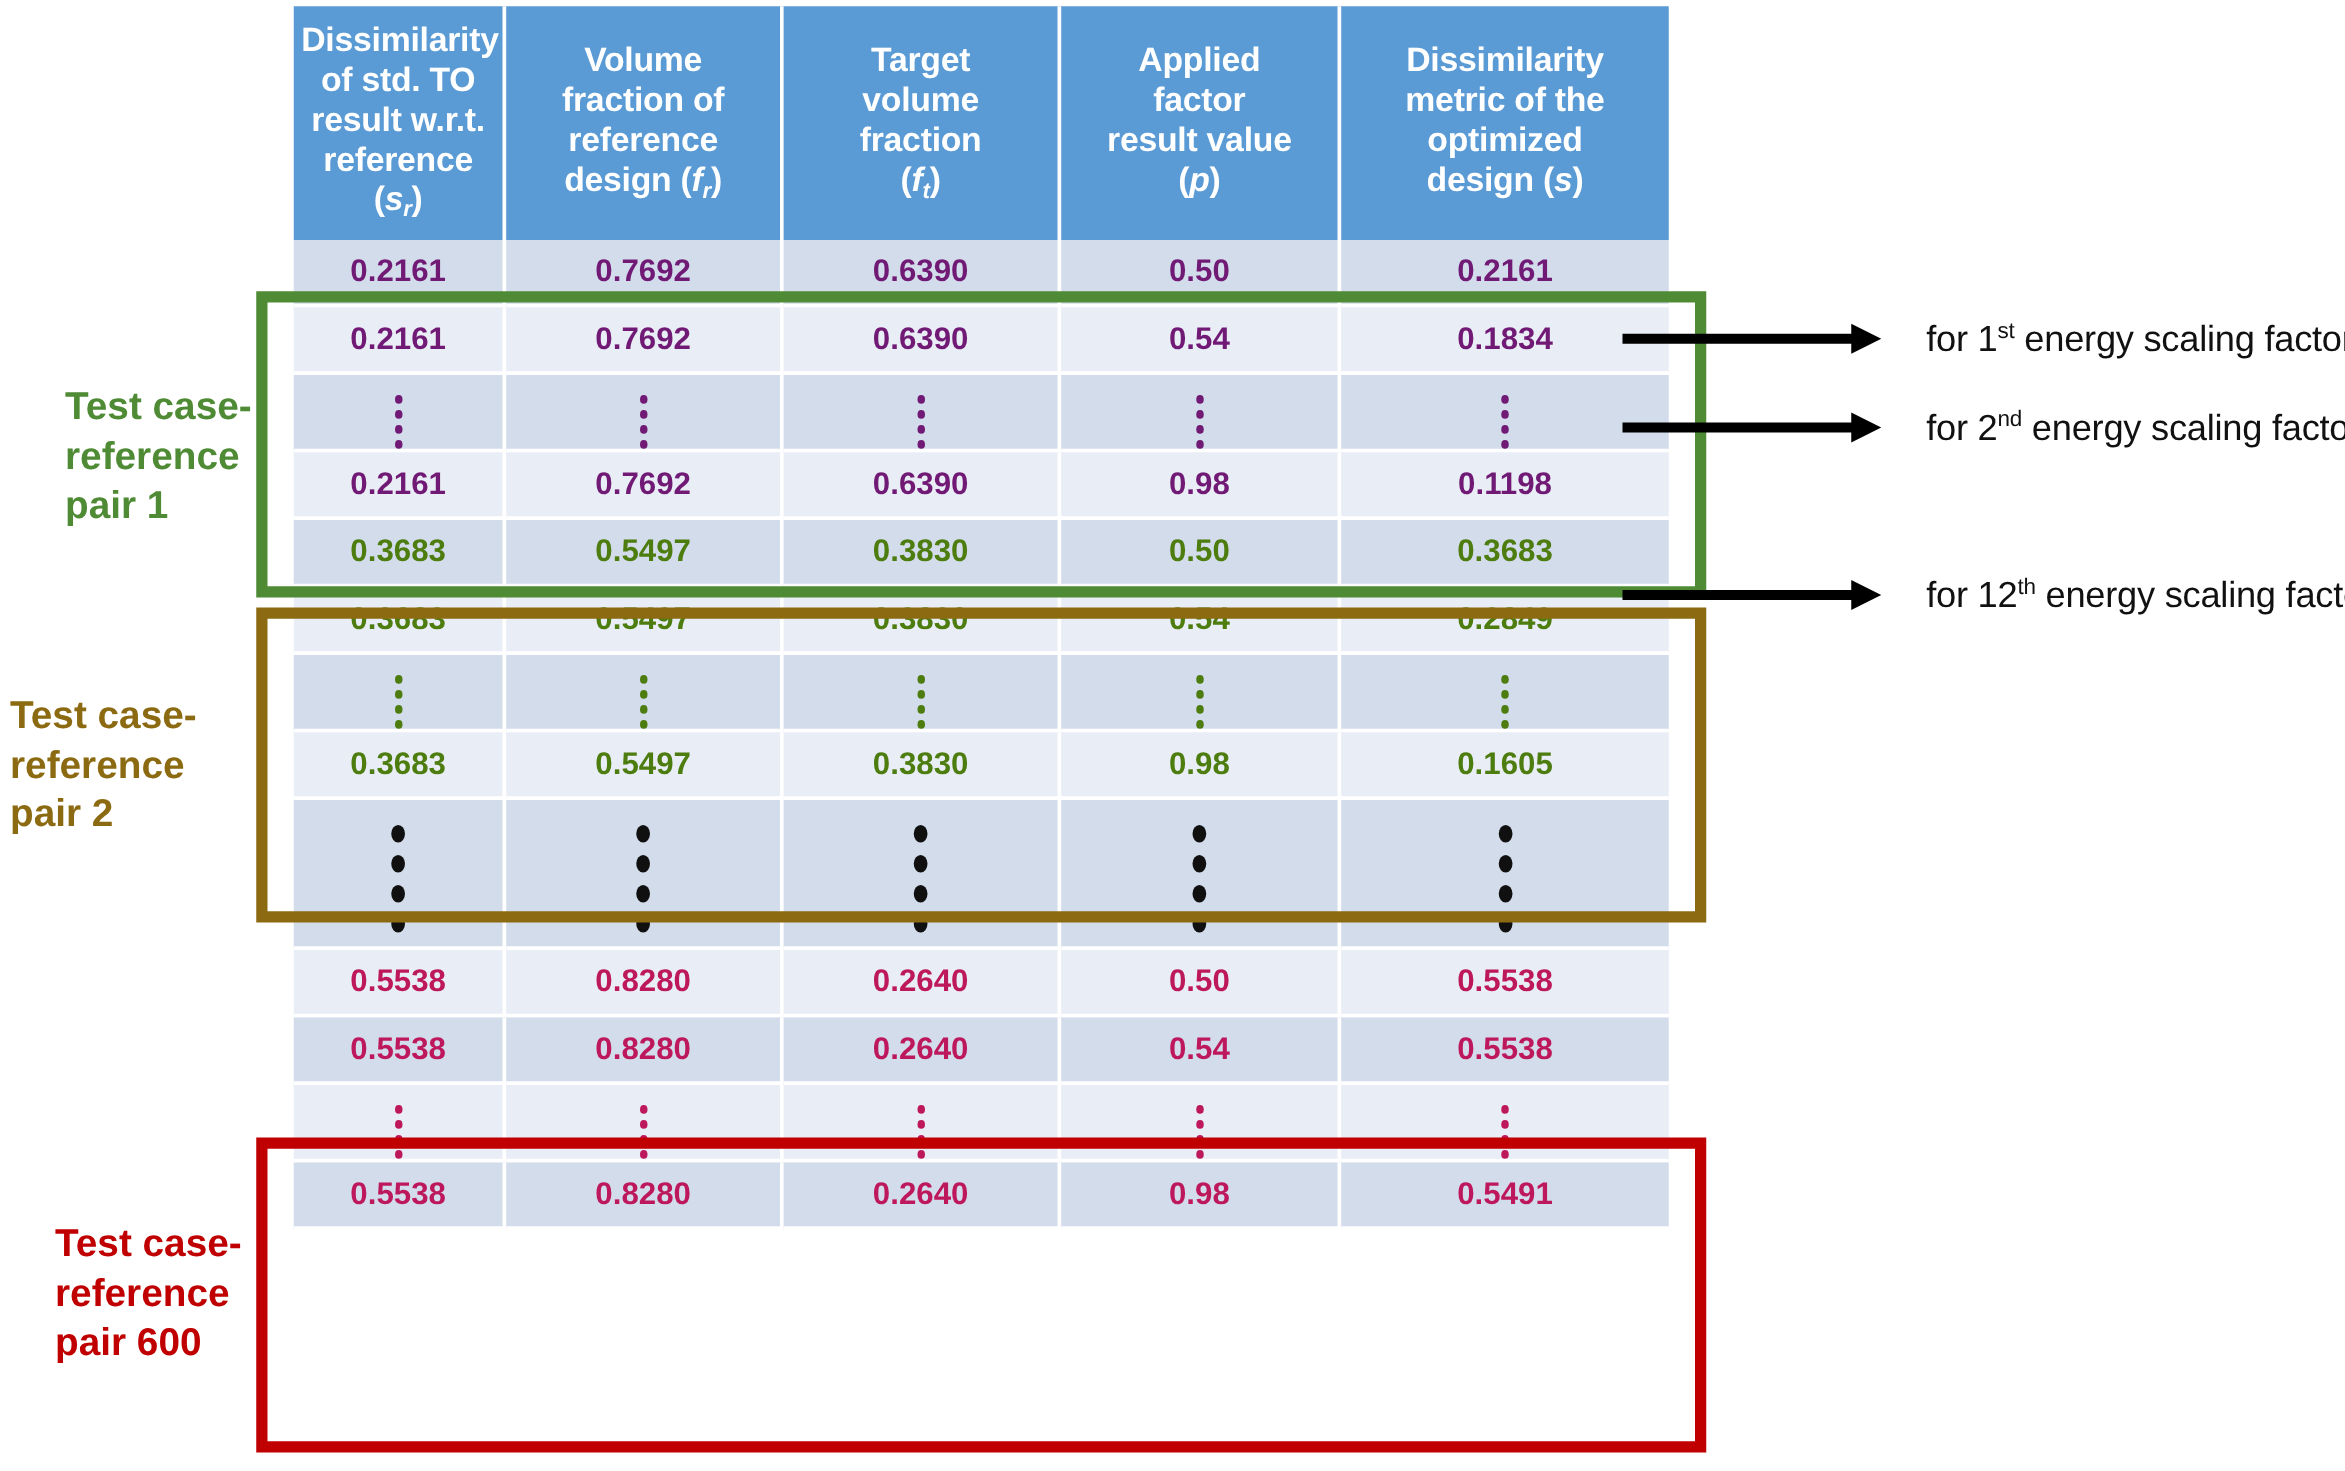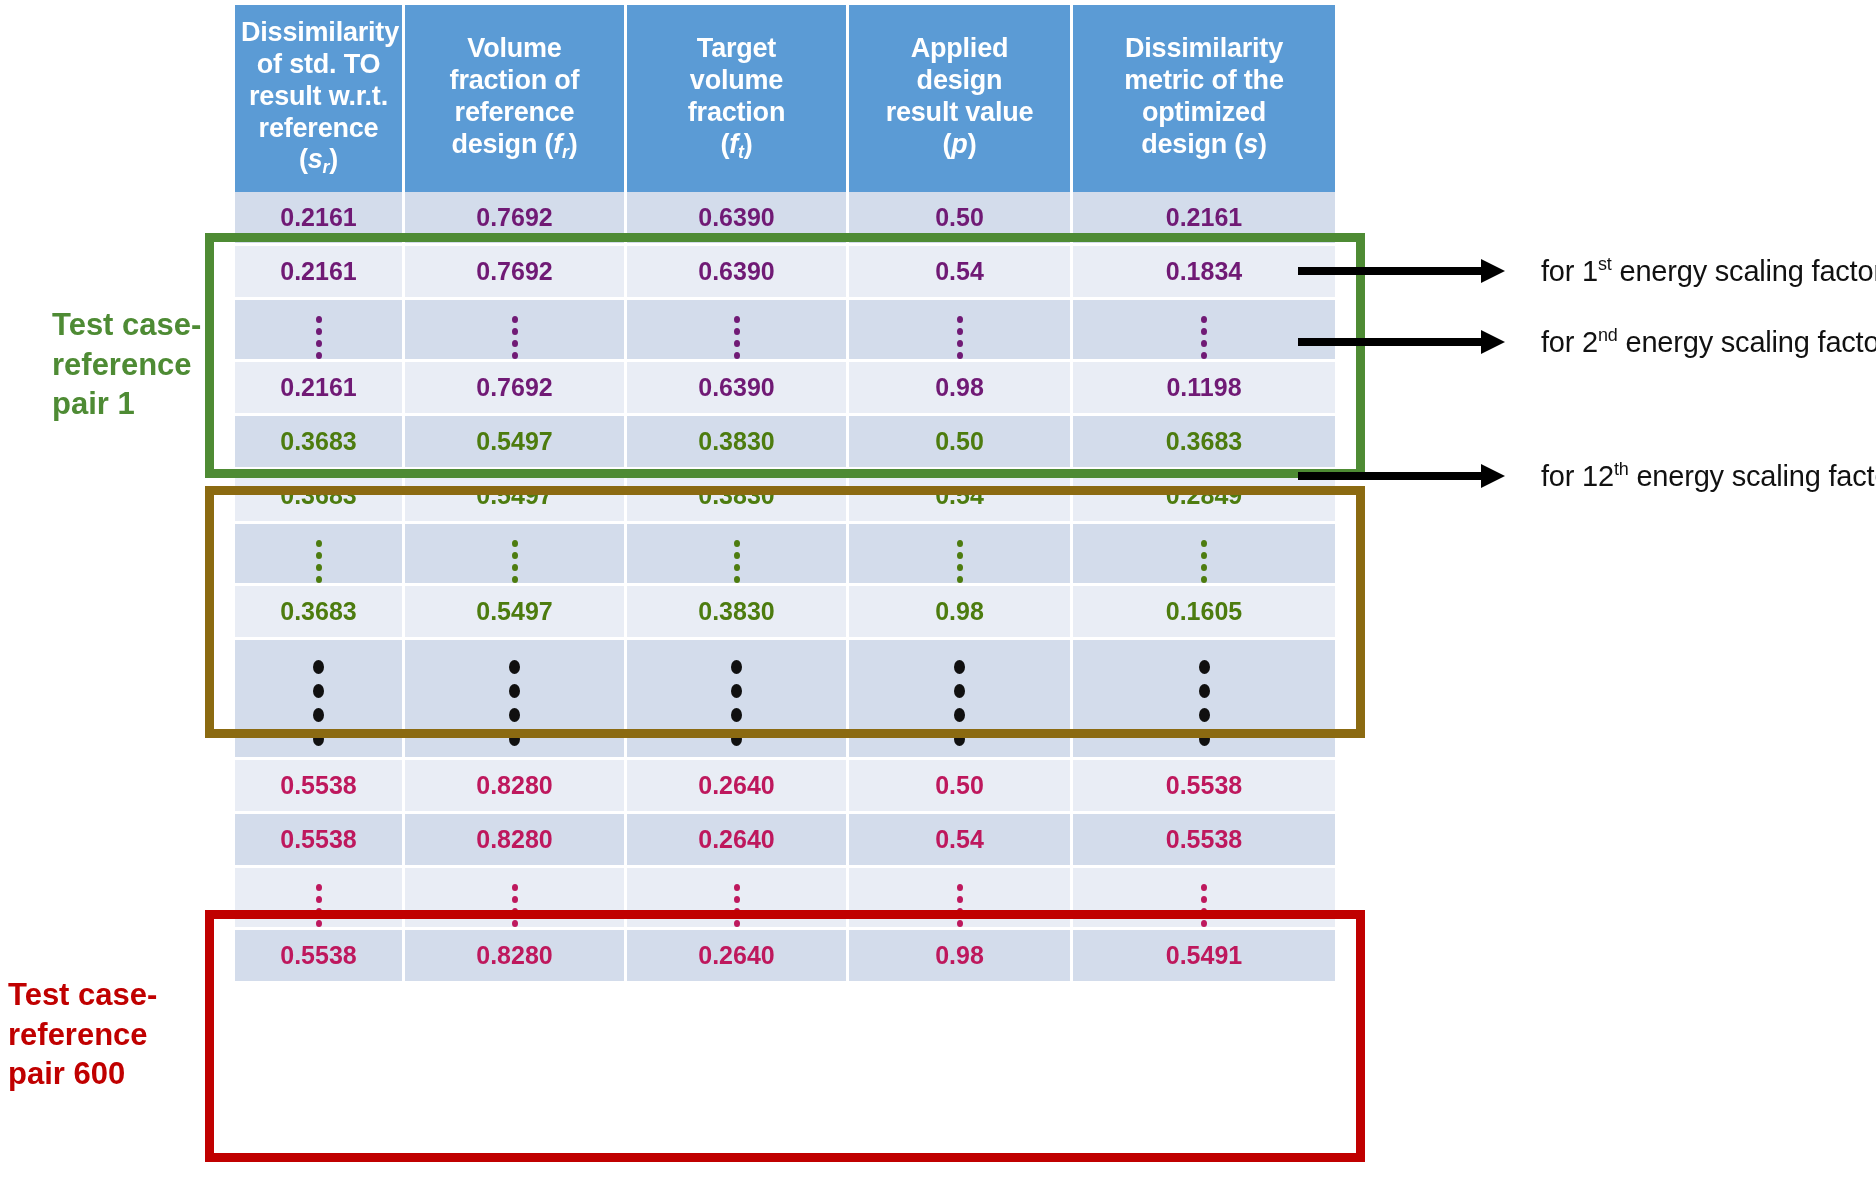--- a/index.html
+++ b/index.html
@@ -126,21 +126,21 @@
     position: absolute;
     width: 190px;
     font-size: 31px;
     font-weight: 700;
     line-height: 1.28;
     text-align: left;
     left: 8px;
   }
   #label-1 { top: 305px; color: #4E8B34; margin-left: 44px; }
   #label-2 { top: 552px; color: #8B6A11; }
-  #label-3 { top: 975px; color: #C00000; }
+  #label-3 { top: 975px; color: #C00000; margin-left: 36px; }
 
   
   .annotation {
     position: absolute;
     height: 30px;
     display: flex;
     align-items: center;
   }
   .arrow {
     position: relative;
@@ -202,21 +202,21 @@
           <span><span>design (</span><i>f</i><sub>r</sub><span>)</span></span>
         </th>
         <th class="hdr">
           <span>Target</span><br>
           <span>volume</span><br>
           <span>fraction</span><br>
           <span>(<i>f</i><sub>t</sub>)</span>
         </th>
         <th class="hdr">
           <span>Applied</span><br>
-          <span>design</span><br>
+          <span>factor</span><br>
           <span>result value</span><br>
           <span>(<i>p</i>)</span>
         </th>
         <th class="hdr">
           <span>Dissimilarity</span><br>
           <span>metric of the</span><br>
           <span>optimized</span><br>
           <span><span>design (</span><i>s</i><span>)</span></span>
         </th>
       </tr>
@@ -414,20 +414,21 @@
           <td class="cell g-red">0.5491</td>
         </tr>
       </tbody>
   </table>
 
   <div class="groupbox" id="box-green"></div>
   <div class="groupbox" id="box-olive"></div>
   <div class="groupbox" id="box-red"></div>
 
   <div class="side-label" id="label-1">Test case-reference pair 1</div>
+  <div class="side-label" id="label-2">Test case-reference pair 2</div>
   <div class="side-label" id="label-3">Test case-reference pair 600</div>
 
   <div class="annotation" id="anno-1">
     <div class="arrow"></div>
     <div class="anno-text">
       <span>for 1</span><sup>st</sup><span> energy scaling factor</span>
     </div>
   </div>
   <div class="annotation" id="anno-2">
     <div class="arrow"></div>

